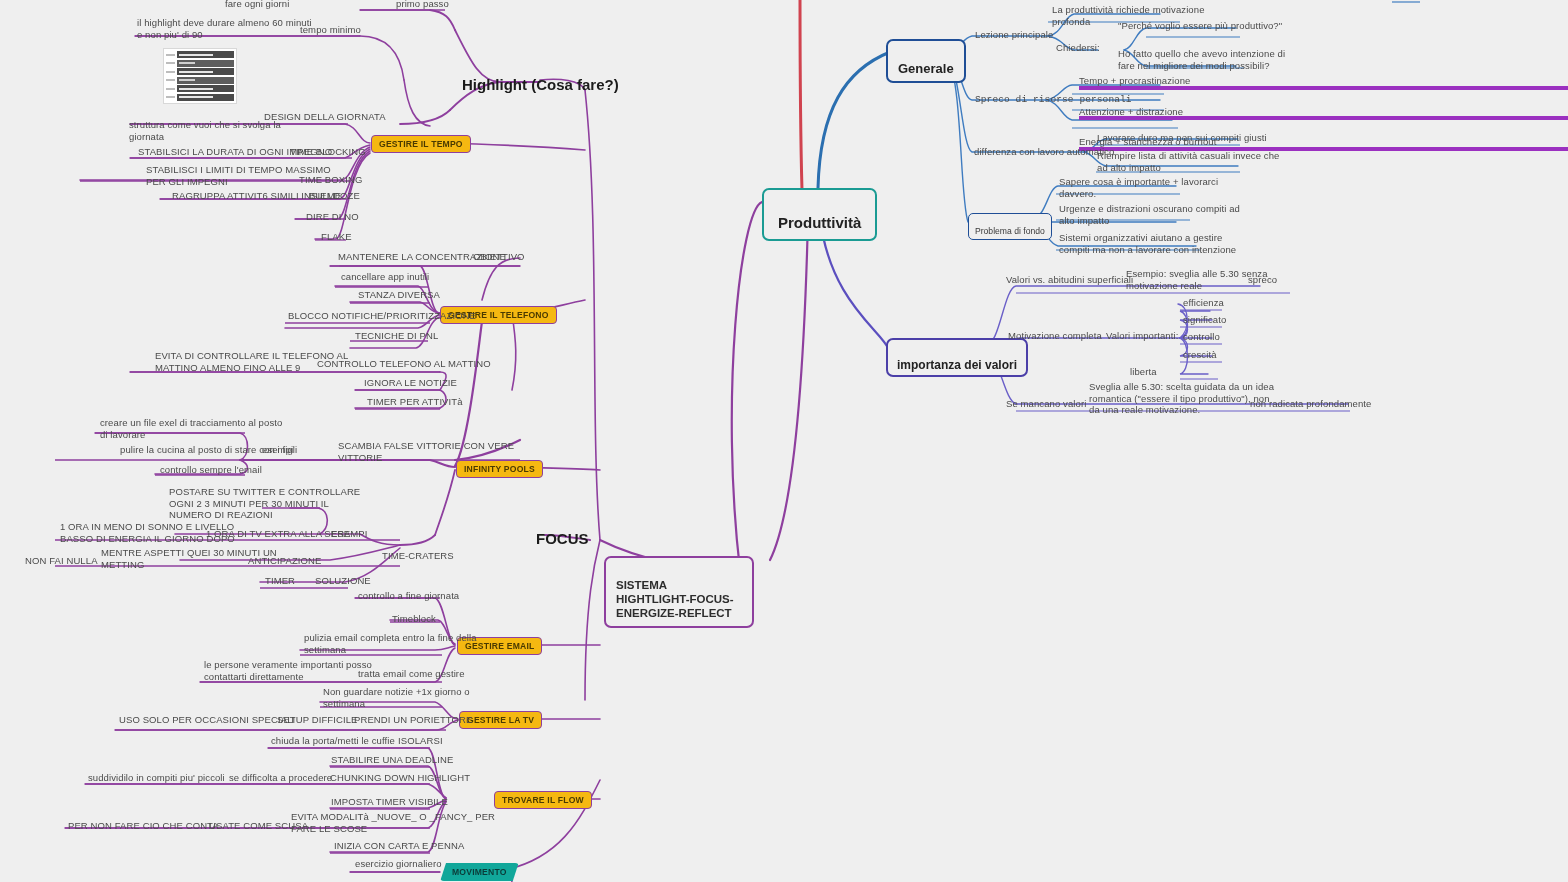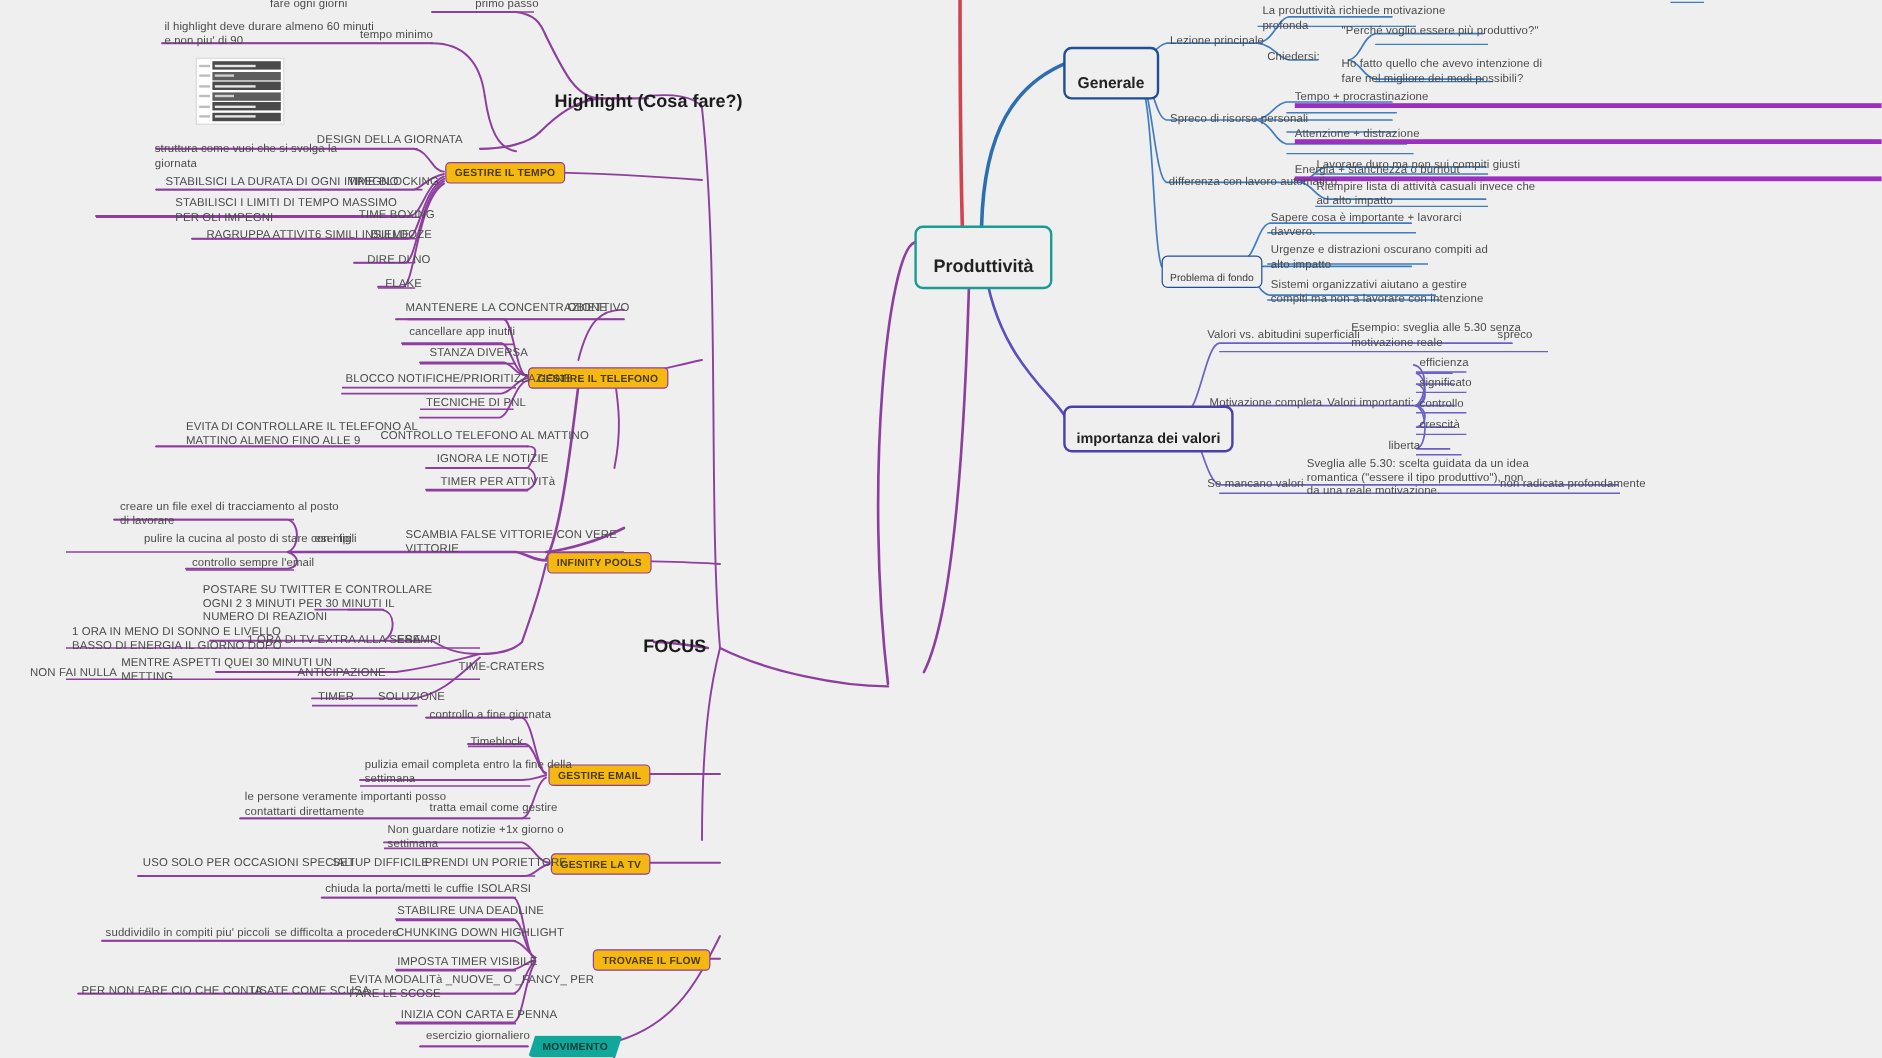--- a/index.html
+++ b/index.html
@@ -253,20 +253,23 @@
   <div class="node boxed teal" style="left:762px;top:188px;">
     <span>Produttività</span>
   </div>
 
   <div class="node title-big" style="left:462px;top:58px;">
     <span>Highlight (Cosa fare?)</span>
   </div>
   <div class="node title-big" style="left:536px;top:512px;">
     <span>FOCUS</span>
   </div>
+  <div class="node boxed purple" style="left:604px;top:556px;width:126px;">
+    <span>SISTEMA HIGHTLIGHT-FOCUS-ENERGIZE-REFLECT</span>
+  </div>
 
   <div class="thumb" style="left:163px;top:48px;">
     <div class="row">
         <span class="tm"></span>
         <span class="bar">
           <i class="txt"></i>
         </span>
       </div>
     <div class="row">
         <span class="tm"></span>
@@ -395,21 +398,21 @@
   </div>
 
   <div class="node leaf" style="left:975px;top:29px;"><span>Lezione principale</span></div>
   <div class="node leaf" style="left:1052px;top:4px;"><span>La produttività richiede motivazione
 profonda</span></div>
   <div class="node leaf" style="left:1056px;top:42px;"><span>Chiedersi:</span></div>
   <div class="node leaf" style="left:1118px;top:20px;"><span>"Perché voglio essere più produttivo?"</span></div>
   <div class="node leaf" style="left:1118px;top:48px;"><span>Ho fatto quello che avevo intenzione di
 fare nel migliore dei modi possibili?</span></div>
 
-  <div class="node leaf" style="left:975px;top:94px;"><span>Spreco di risorse personali</span></div>
+  <div class="node leaf" style="left:975px;top:94px;font-family:Liberation Mono, monospace;"><span>Spreco di risorse personali</span></div>
   <div class="node leaf hl" style="left:1079px;top:75px;"><span>Tempo + procrastinazione</span></div>
   <div class="node leaf hl" style="left:1079px;top:94px;"><span>Attenzione + distrazione</span></div>
   <div class="node leaf hl" style="left:1079px;top:113px;"><span>Energia + stanchezza o burnout</span></div>
 
   <div class="node leaf" style="left:974px;top:146px;"><span>differenza con lavoro automatico</span></div>
   <div class="node leaf" style="left:1097px;top:132px;"><span>Lavorare duro ma non sui compiti giusti</span></div>
   <div class="node leaf" style="left:1097px;top:150px;"><span>Riempire lista di attività casuali invece che
 ad alto impatto</span></div>
 
   <div class="node boxed" style="left:968px;top:213px;border-width:1.6px;border-radius:5px;padding:2px 6px;font-size:8.6px;font-weight:normal;color:#3a3a3a;">
@@ -430,21 +433,21 @@
   <div class="node leaf" style="left:1126px;top:268px;"><span>Esempio: sveglia alle 5.30 senza
 motivazione reale</span></div>
   <div class="node leaf" style="left:1248px;top:274px;"><span>spreco</span></div>
 
   <div class="node leaf" style="left:1008px;top:330px;"><span>Motivazione completa</span></div>
   <div class="node leaf" style="left:1106px;top:330px;"><span>Valori importanti:</span></div>
   <div class="node leaf" style="left:1183px;top:297px;"><span>efficienza</span></div>
   <div class="node leaf" style="left:1183px;top:314px;"><span>significato</span></div>
   <div class="node leaf" style="left:1183px;top:331px;"><span>controllo</span></div>
   <div class="node leaf" style="left:1183px;top:349px;"><span>crescità</span></div>
-  <div class="node leaf" style="left:1157px;top:366px;"><span>liberta</span></div>
+  <div class="node leaf" style="left:1130px;top:366px;"><span>liberta</span></div>
 
   <div class="node leaf" style="left:1006px;top:398px;"><span>Se mancano valori</span></div>
   <div class="node leaf" style="left:1089px;top:381px;"><span>Sveglia alle 5.30: scelta guidata da un idea
 romantica ("essere il tipo produttivo"), non
 da una reale motivazione.</span></div>
   <div class="node leaf" style="left:1250px;top:398px;"><span>non radicata profondamente</span></div>
 
 </div>
 
 </body></html>

